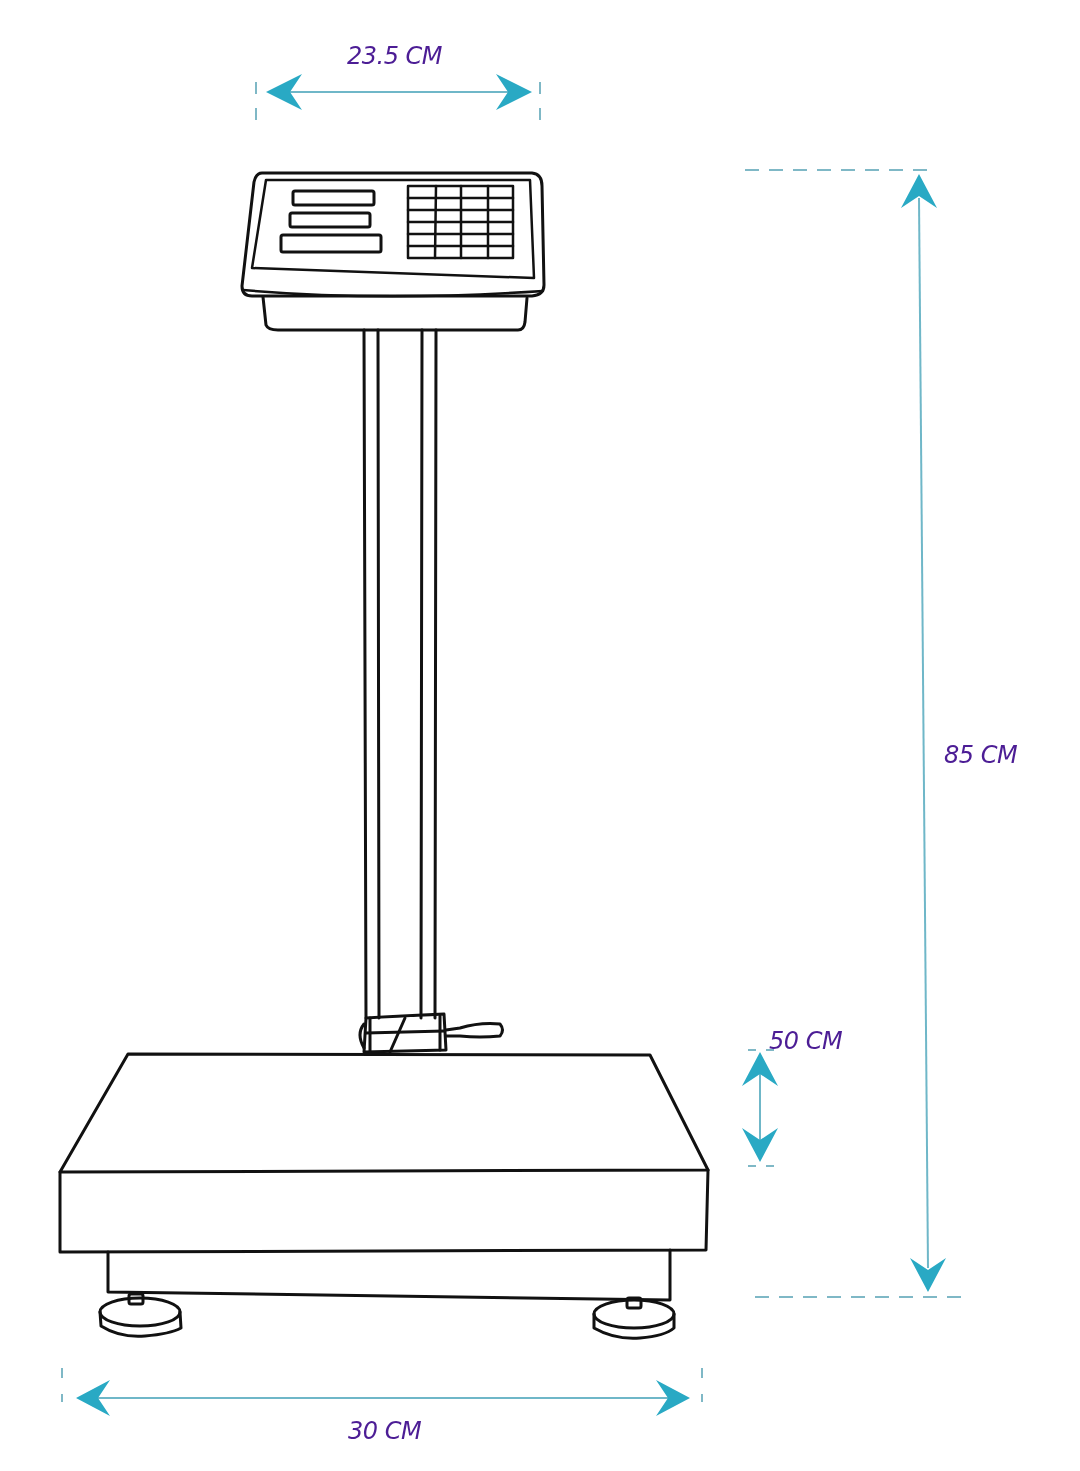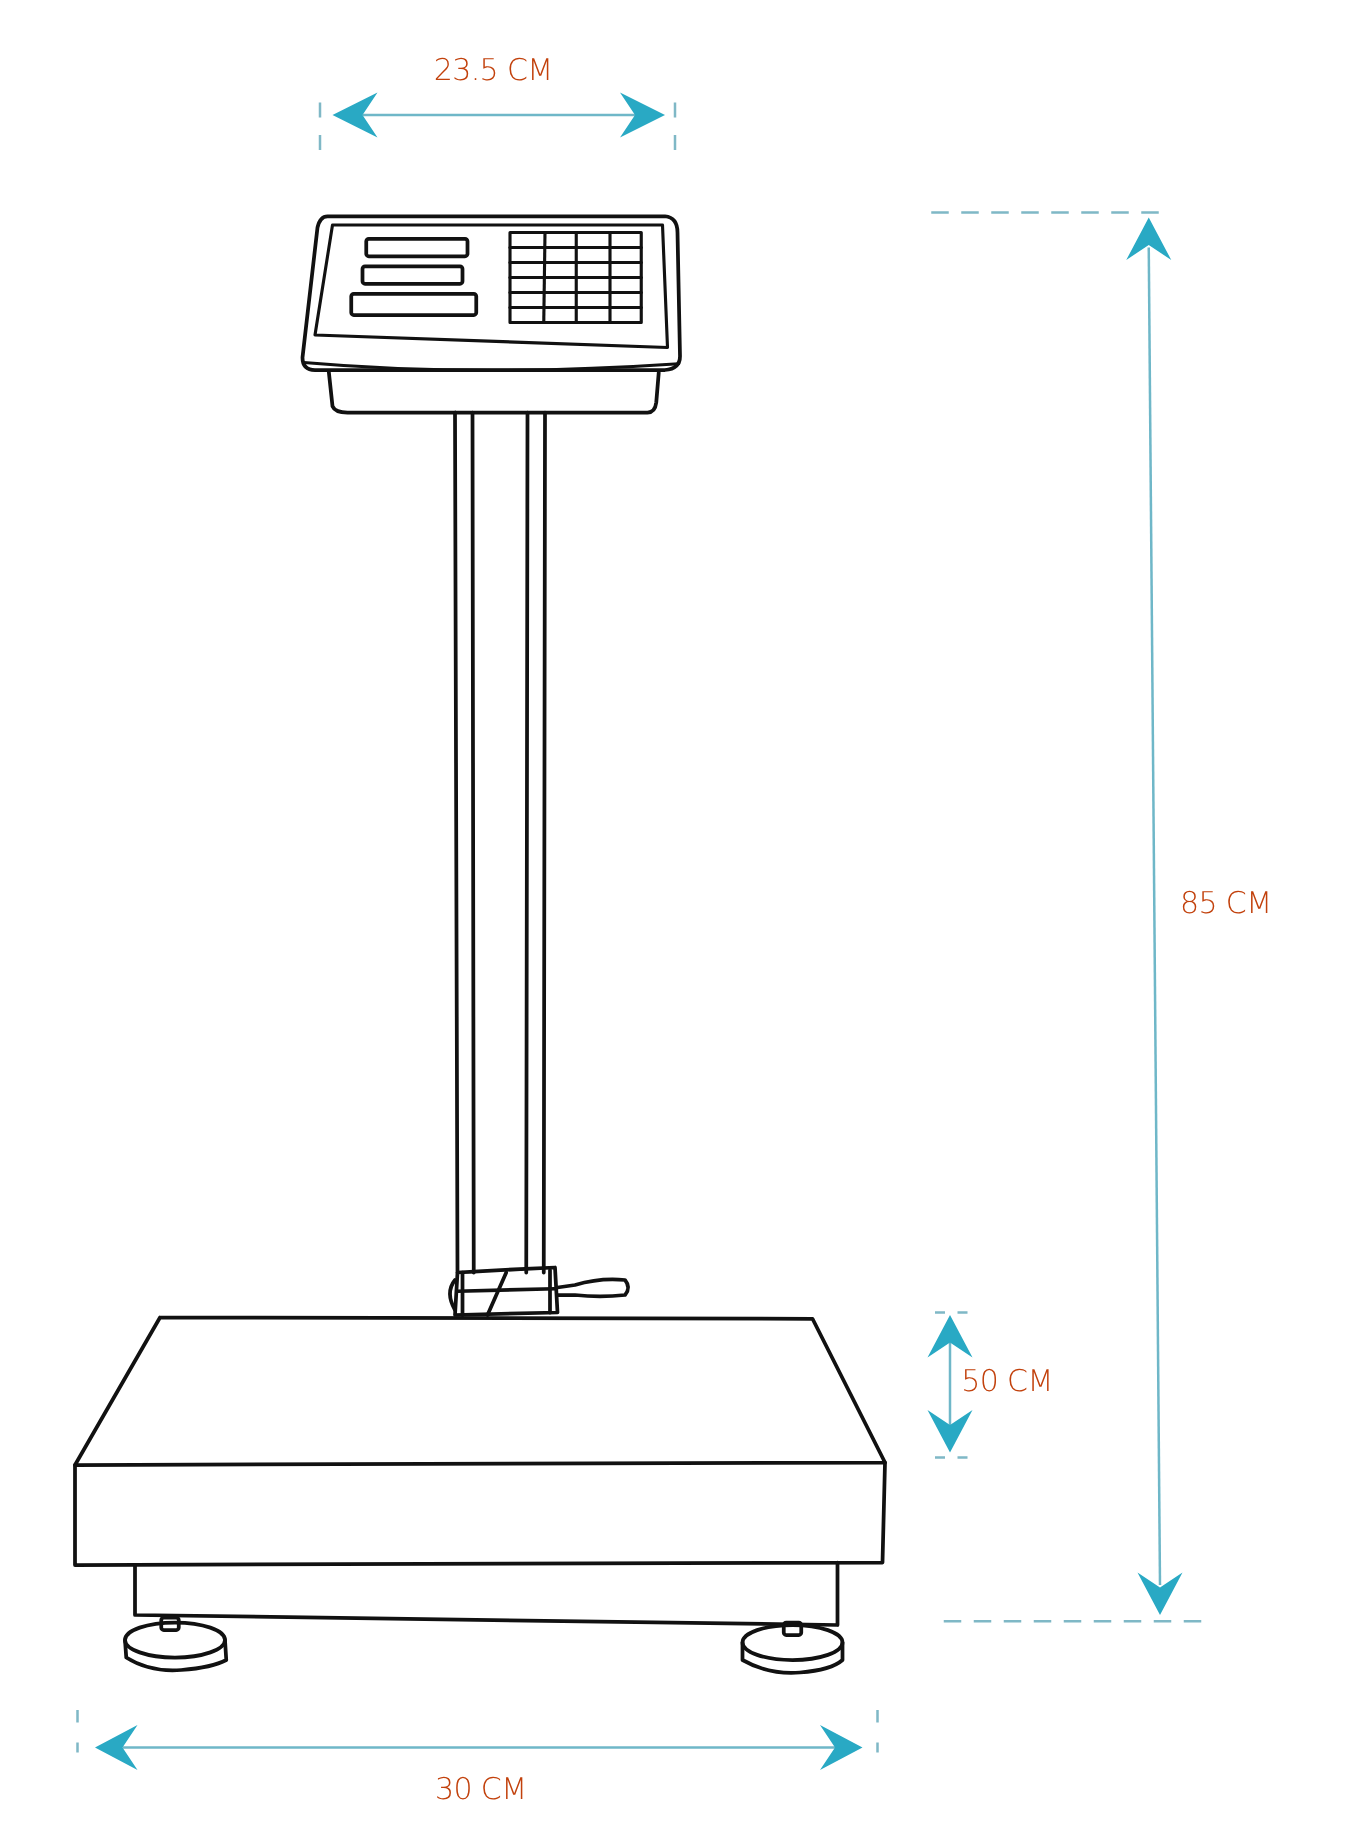--- a/index.html
+++ b/index.html
@@ -1,18 +1,18 @@
 <!DOCTYPE html>
 <html><head>
 <meta charset="utf-8">
 <style>
   html, body { margin:0; padding:0; background:#ffffff; }
   body { width:1080px; height:1471px; position:relative; overflow:hidden; font-family:"Liberation Sans", sans-serif; }
   svg.scene { position:absolute; left:0; top:0; }
-  .lbl { position:absolute; color:#c2410c; font-family:"DejaVu Sans", sans-serif; font-weight:300; font-size:24px; letter-spacing:-0.5px; white-space:nowrap; }
+  .lbl { position:absolute; color:#4c1d95; font-family:"DejaVu Sans", sans-serif; font-weight:300; font-size:24px; letter-spacing:-0.5px; white-space:nowrap;font-style:italic; }
 </style>
 </head>
 <body>
 
 <svg class="scene" width="1080" height="1471" viewBox="0 0 1080 1471" xmlns="http://www.w3.org/2000/svg">
   <g fill="none" stroke="#111" stroke-width="3" stroke-linejoin="round" stroke-linecap="round">
 
     <g>
       <path d="M262,173 L532,173 Q542,174 542,186 L544,285 Q544,295 532,296 L252,296 Q242,296 242,286 L254,182 Q256,173 262,173 Z"></path>
       <path d="M266,180 L530,180 L534,278 L252,268 Z" stroke-width="2.5"></path>
@@ -95,15 +95,15 @@
   <g>
     <line x1="62" y1="1368" x2="62" y2="1402" stroke="#7fb8c6" stroke-width="2" stroke-dasharray="10,16"></line>
     <line x1="702" y1="1368" x2="702" y2="1402" stroke="#7fb8c6" stroke-width="2" stroke-dasharray="10,16"></line>
     <line x1="98" y1="1398" x2="668" y2="1398" stroke="#6fb7c8" stroke-width="2"></line>
     <path d="M76,1398 L110,1380 L98,1398 L110,1416 Z" fill="#29A9C4"></path>
     <path d="M690,1398 L656,1380 L668,1398 L656,1416 Z" fill="#29A9C4"></path>
   </g>
 </svg>
 
 <div class="lbl" style="left:347px; top:42px;">23.5 CM</div>
-<div class="lbl" style="left:944px; top:708px;">85 CM</div>
-<div class="lbl" style="left:769px; top:1091px;">50 CM</div>
+<div class="lbl" style="left:944px; top:741px;">85 CM</div>
+<div class="lbl" style="left:769px; top:1027px;">50 CM</div>
 <div class="lbl" style="left:348px; top:1417px;">30 CM</div>
 
 </body></html>

